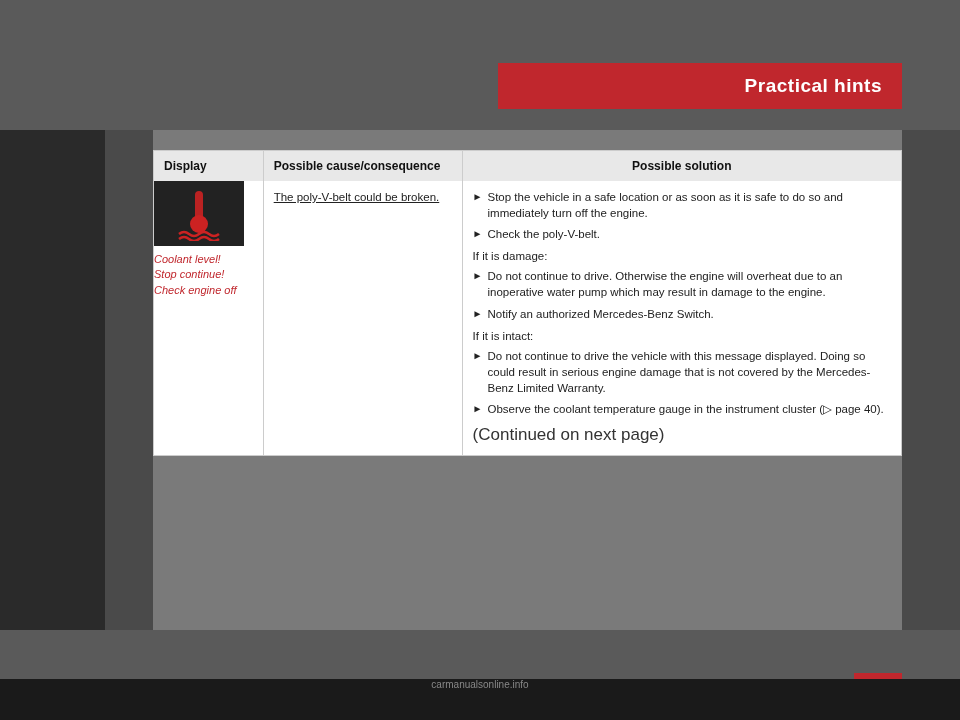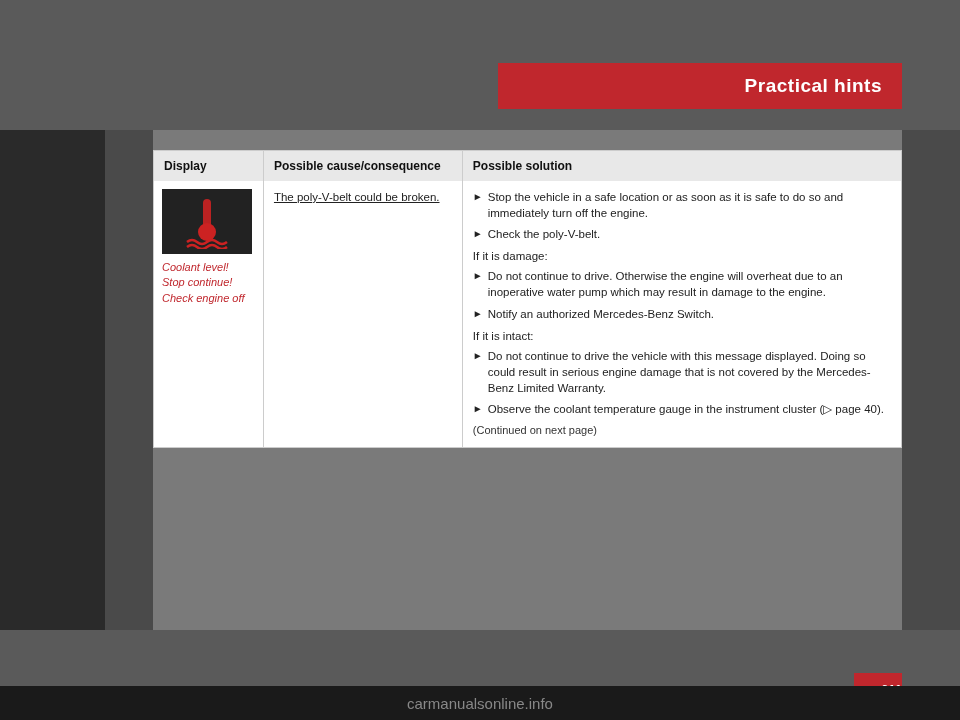--- a/index.html
+++ b/index.html
@@ -83,38 +83,39 @@
       padding: 8px 10px;
       text-align: left;
       font-size: 12px;
       font-weight: bold;
       color: #111;
       border-right: 1px solid #ccc;
     }
 
     .data-table th:last-child {
       border-right: none;
+      text-align: center;
     }
 
     .data-table td {
       padding: 8px 10px;
       vertical-align: top;
       border-right: 1px solid #ccc;
       font-size: 11.5px;
       color: #222;
       line-height: 1.4;
     }
 
     .data-table td:last-child {
       border-right: none;
     }
 
     .display-cell {
       width: 110px;
-      padding: 8px !important;
+      padding: 0 !important;
     }
 
     .cause-cell {
       width: 200px;
       text-decoration: underline;
     }
 
     .solution-cell {
       width: 445px;
     }
@@ -189,27 +190,26 @@
       align-items: center;
       justify-content: flex-end;
     }
 
     
     .watermark {
       position: absolute;
       bottom: 0;
       left: 0;
       width: 960px;
-      height: 34px;
+      height: 41px;
       background: #1a1a1a;
       display: flex;
-      align-items: center;
       justify-content: center;
       color: #888;
-      font-size: 15px;
+      font-size: 10px;
     }
   </style>
 </head>
 <body>
 
 <div class="bg-left"></div>
 
 <div class="header-area">
   <div class="header-banner">
     <span class="header-title">Practical hints</span>
@@ -280,21 +280,21 @@
           <div class="bullet-point">
             <span class="bullet-arrow">►</span>
             <span>Do not continue to drive the vehicle with this message displayed. Doing so could result in serious engine damage that is not covered by the Mercedes-Benz Limited Warranty.</span>
           </div>
 
           <div class="bullet-point">
             <span class="bullet-arrow">►</span>
             <span>Observe the coolant temperature gauge in the instrument cluster (▷ page 40).</span>
           </div>
 
-          <div style="margin-top: 6px; font-size: 11px; color: #333;">(Continued on next page)</div>
+          <div style="margin-top: 6px; font-size: 17px; color: #333;">(Continued on next page)</div>
 
         </td>
       </tr>
     </tbody>
   </table>
 </div>
 
 <div class="bottom-area">
   <div class="page-badge">
     <span>611</span>

